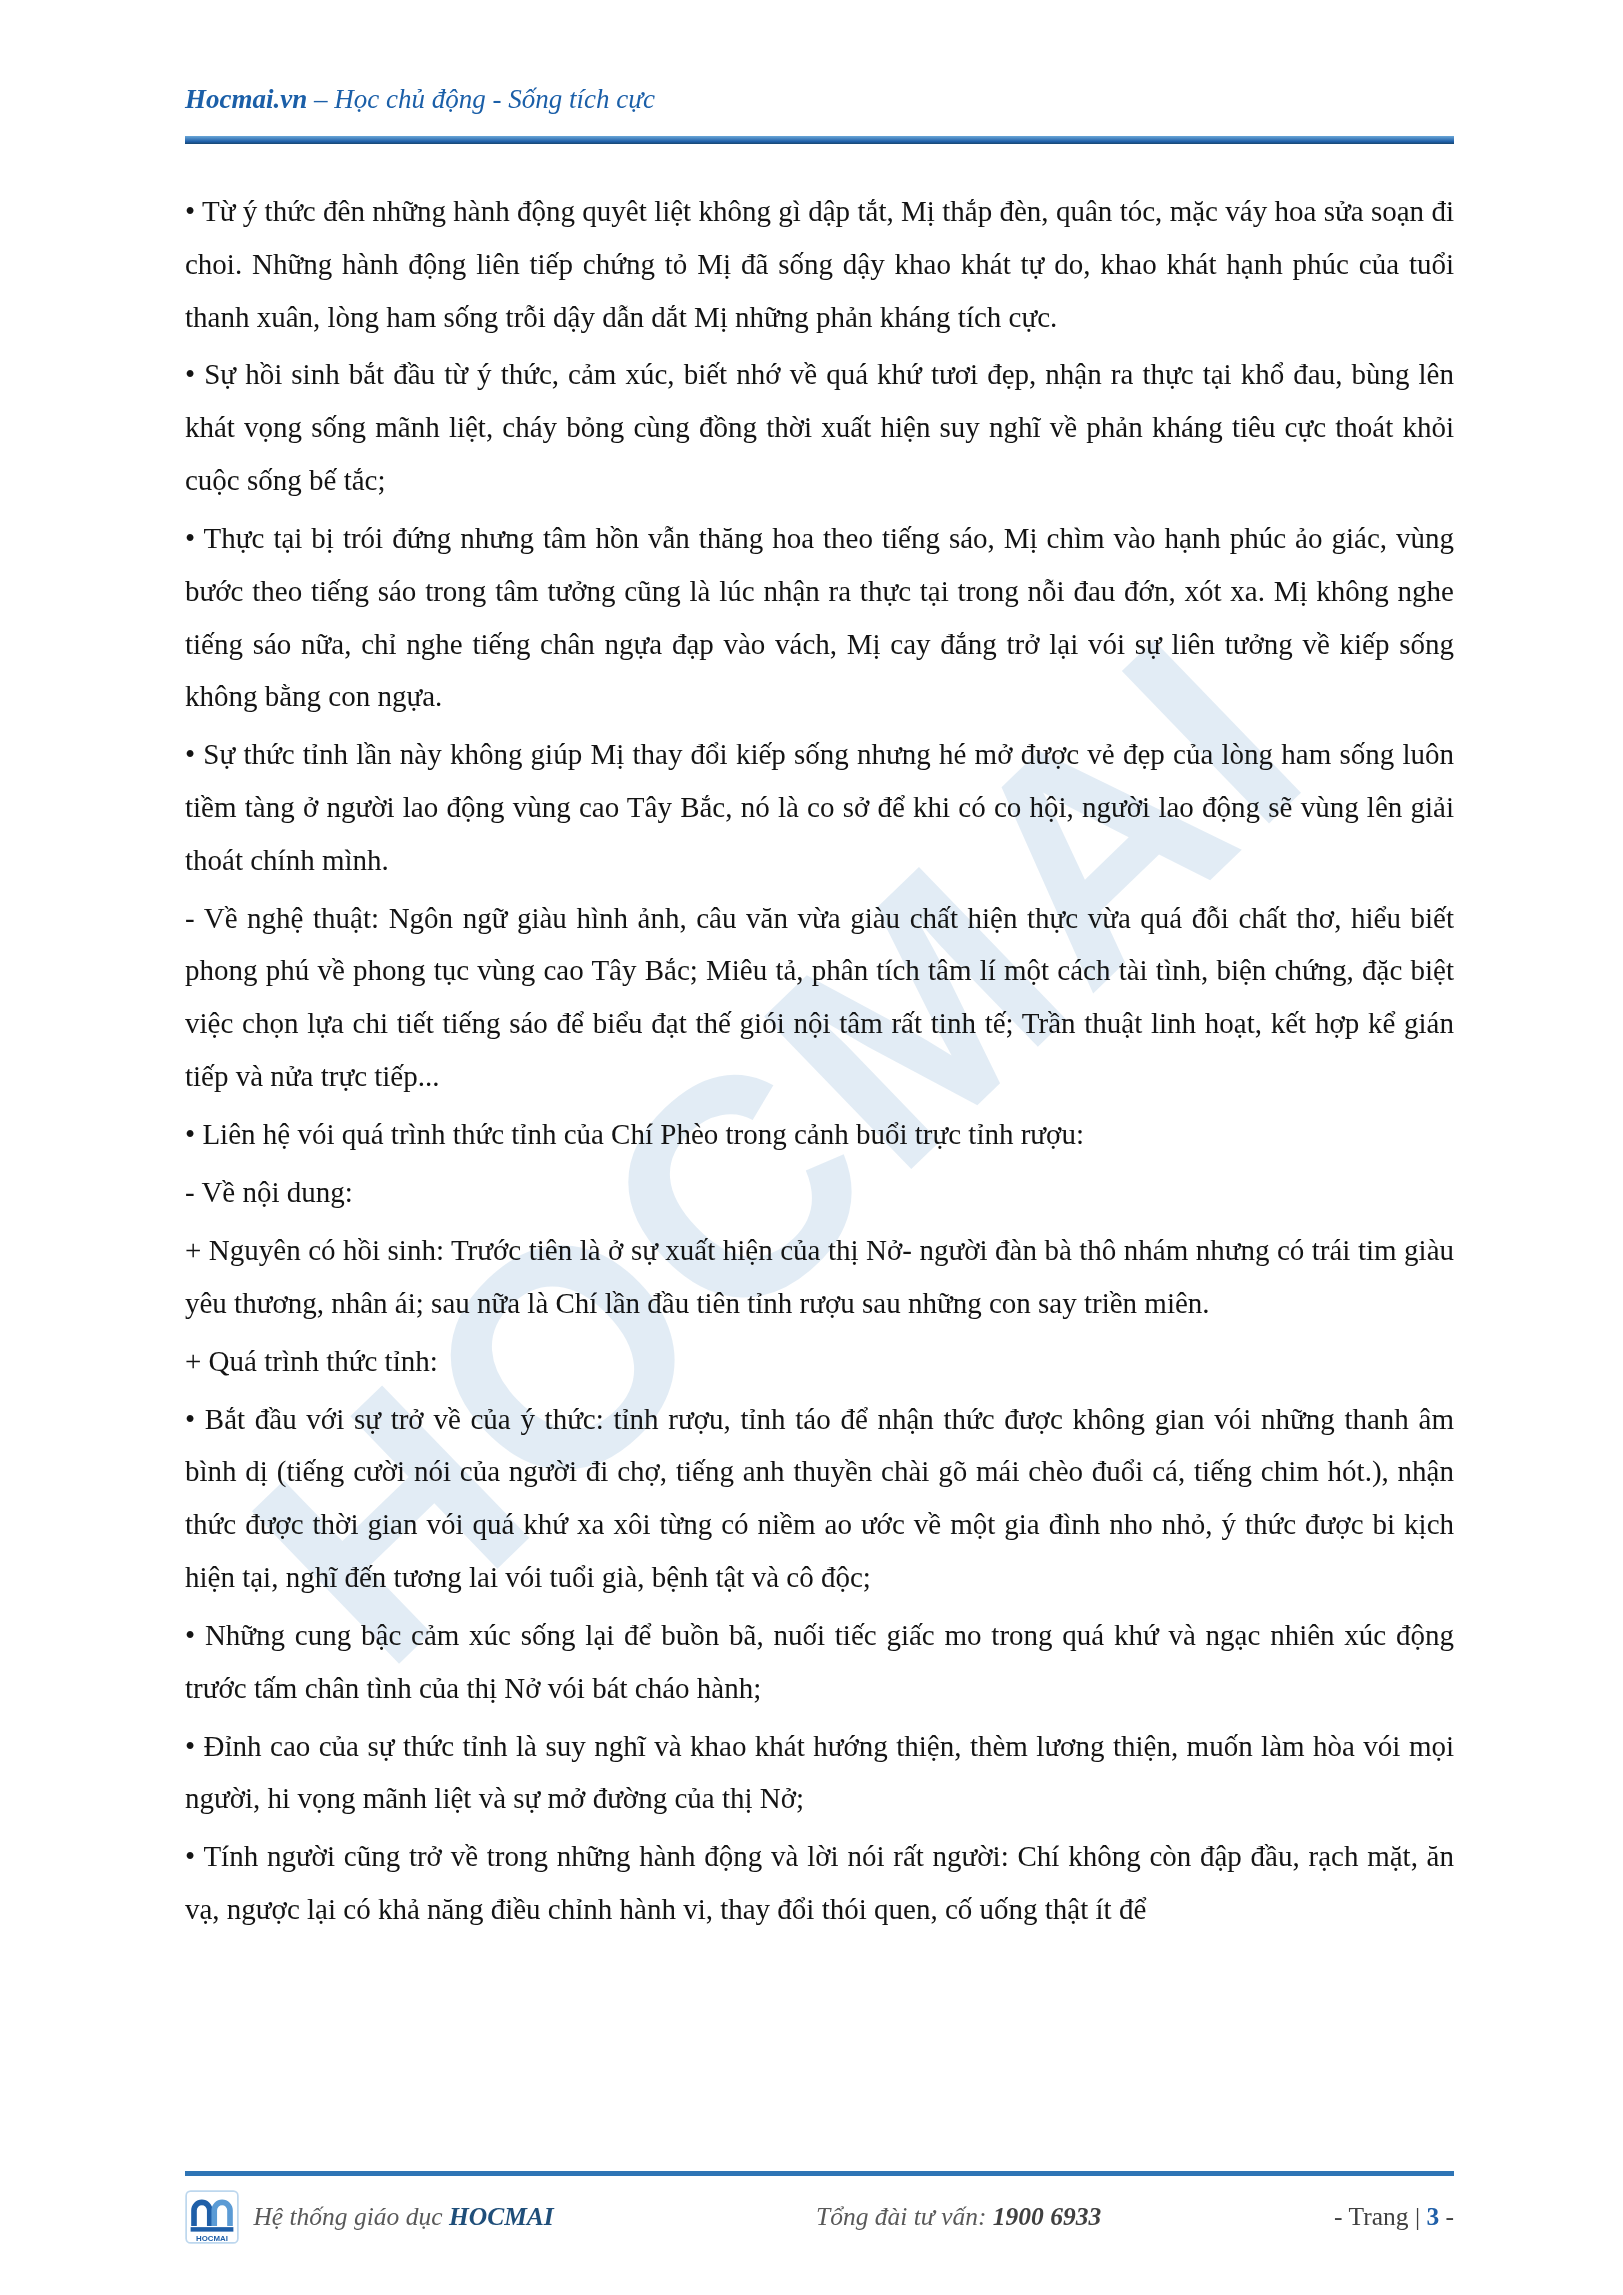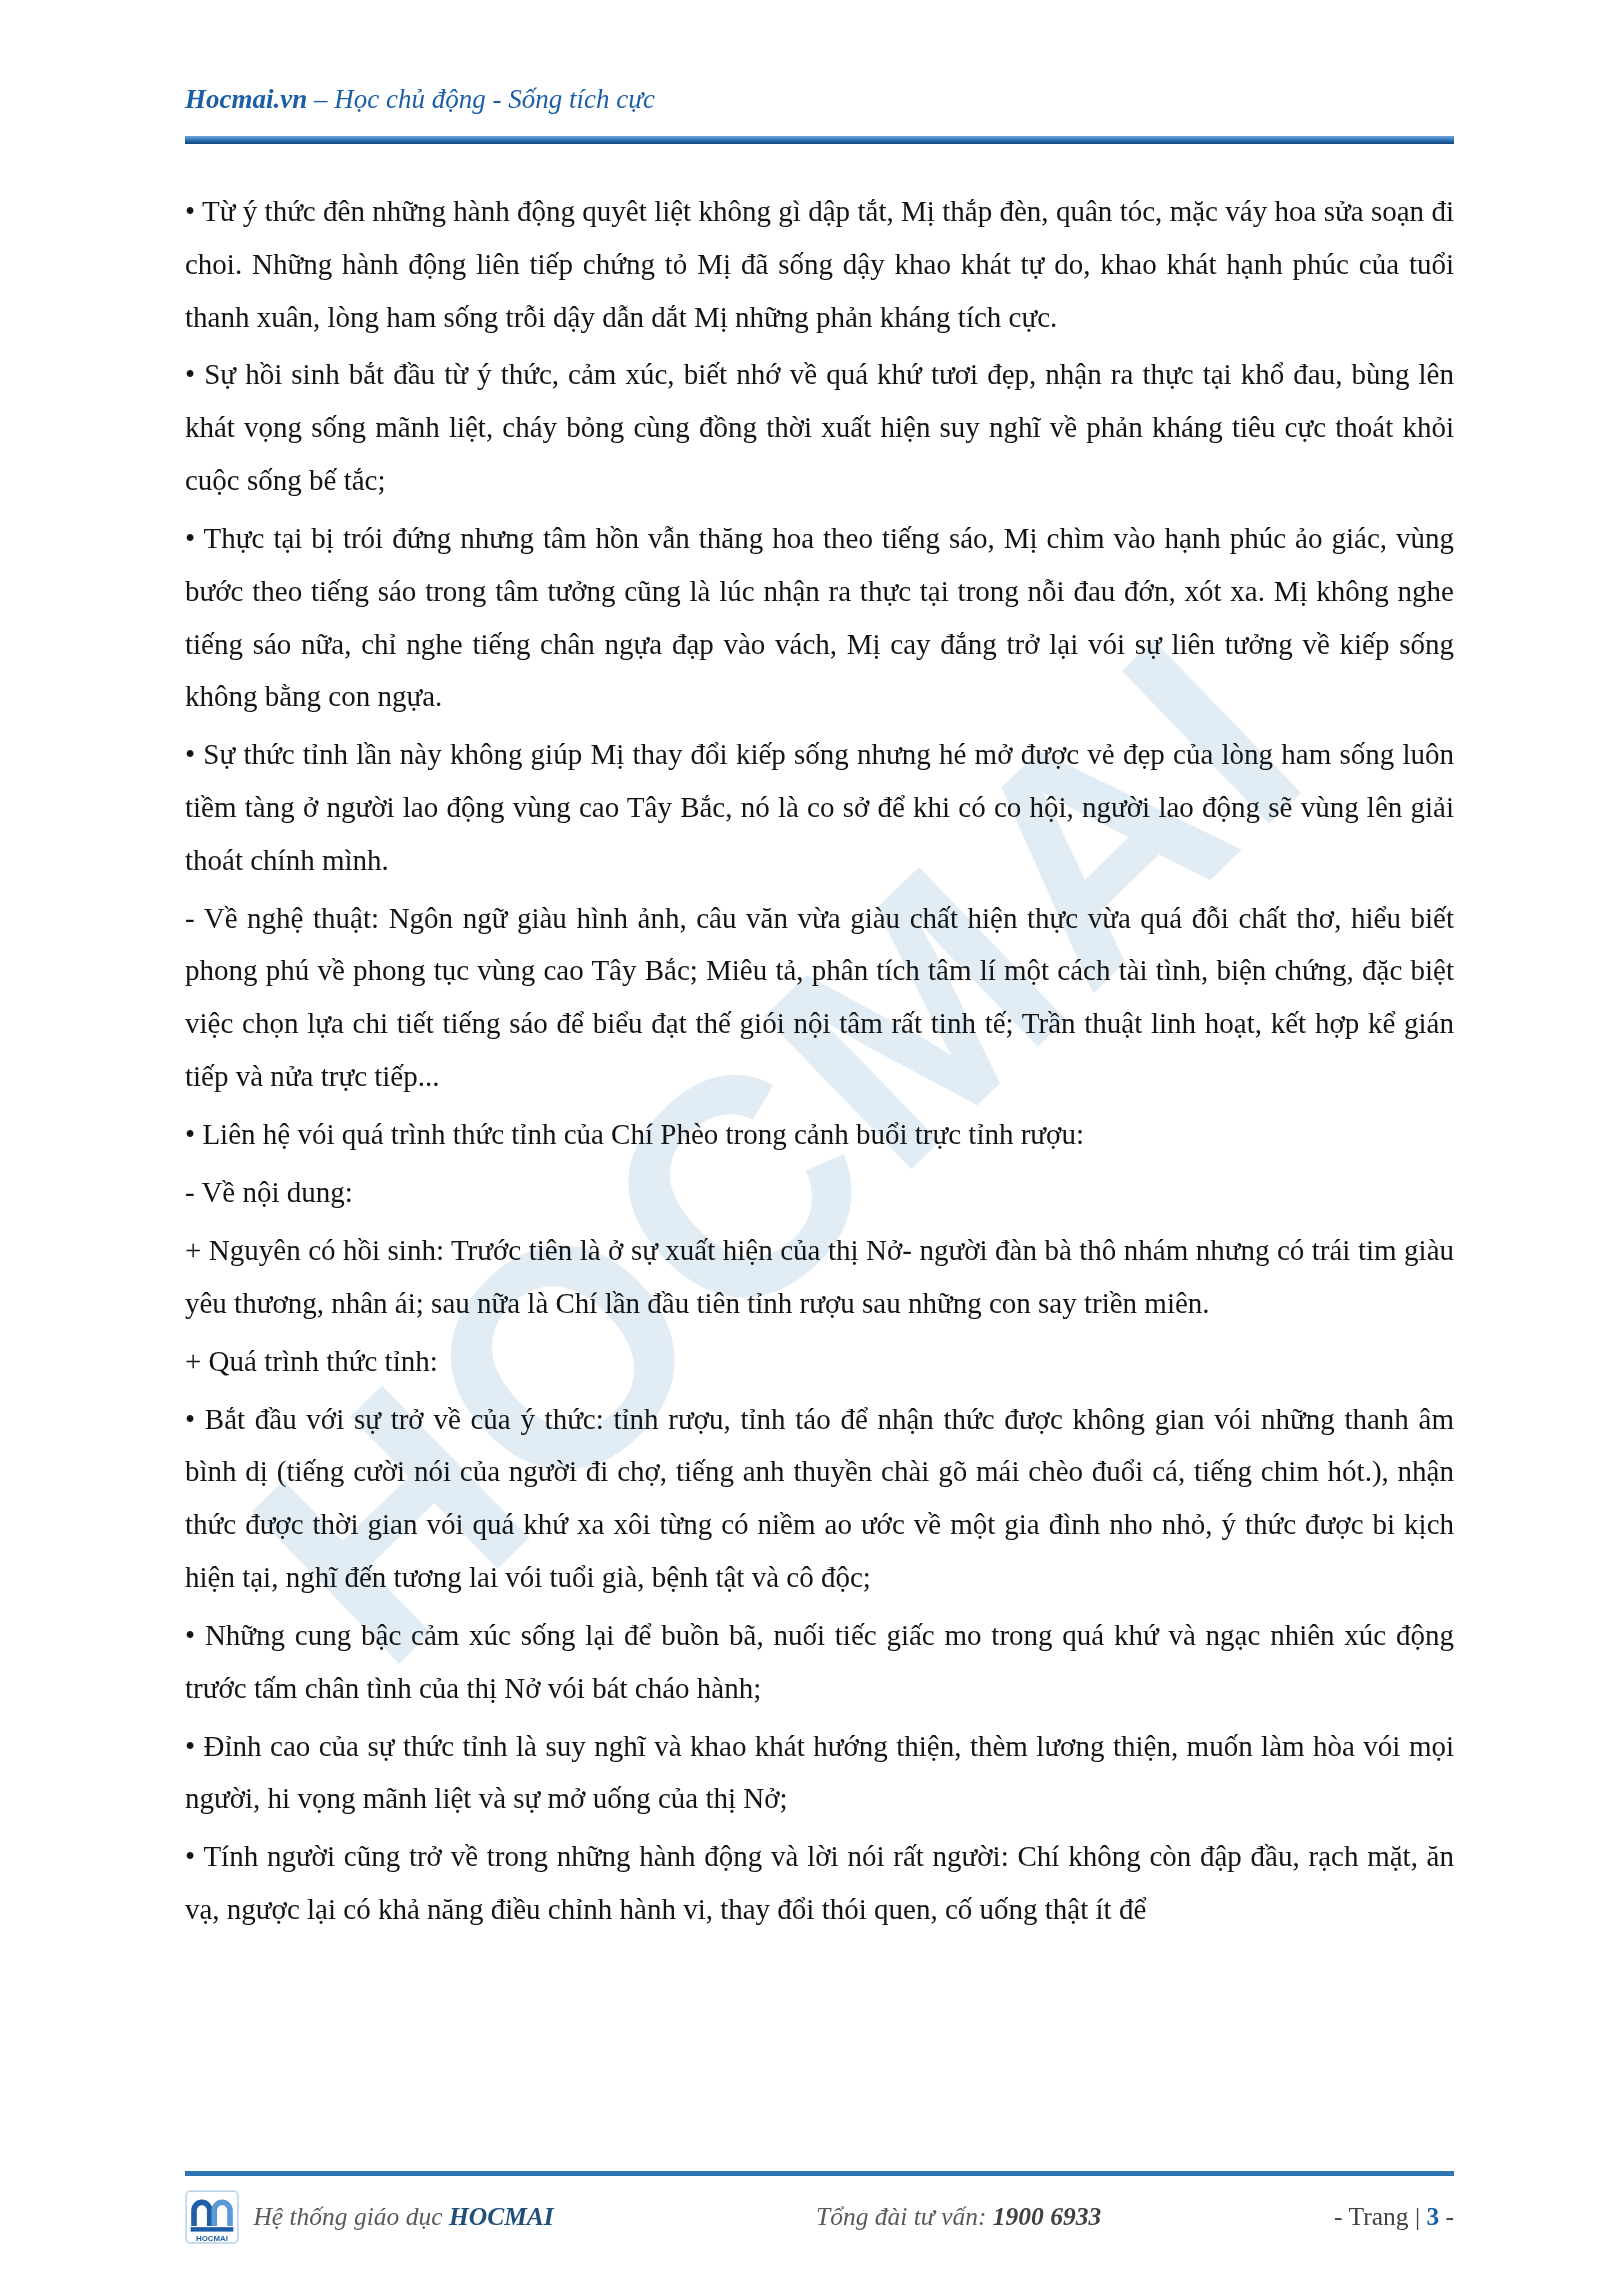--- a/index.html
+++ b/index.html
@@ -141,21 +141,21 @@
       <p class="para">• Sự hồi sinh bắt đầu từ ý thức, cảm xúc, biết nhớ về quá khứ tươi đẹp, nhận ra thực tại khổ đau, bùng lên khát vọng sống mãnh liệt, cháy bỏng cùng đồng thời xuất hiện suy nghĩ về phản kháng tiêu cực thoát khỏi cuộc sống bế tắc;</p>
       <p class="para">• Thực tại bị trói đứng nhưng tâm hồn vẫn thăng hoa theo tiếng sáo, Mị chìm vào hạnh phúc ảo giác, vùng bước theo tiếng sáo trong tâm tưởng cũng là lúc nhận ra thực tại trong nỗi đau đớn, xót xa. Mị không nghe tiếng sáo nữa, chỉ nghe tiếng chân ngựa đạp vào vách, Mị cay đắng trở lại vói sự liên tưởng về kiếp sống không bằng con ngựa.</p>
       <p class="para">• Sự thức tỉnh lần này không giúp Mị thay đổi kiếp sống nhưng hé mở được vẻ đẹp của lòng ham sống luôn tiềm tàng ở người lao động vùng cao Tây Bắc, nó là co sở để khi có co hội, người lao động sẽ vùng lên giải thoát chính mình.</p>
       <p class="para">- Về nghệ thuật: Ngôn ngữ giàu hình ảnh, câu văn vừa giàu chất hiện thực vừa quá đỗi chất thơ, hiểu biết phong phú về phong tục vùng cao Tây Bắc; Miêu tả, phân tích tâm lí một cách tài tình, biện chứng, đặc biệt việc chọn lựa chi tiết tiếng sáo để biểu đạt thế giói nội tâm rất tinh tế; Trần thuật linh hoạt, kết hợp kể gián tiếp và nửa trực tiếp...</p>
       <p class="para">• Liên hệ vói quá trình thức tỉnh của Chí Phèo trong cảnh buổi trực tỉnh rượu:</p>
       <p class="para">- Về nội dung:</p>
       <p class="para">+ Nguyên có hồi sinh: Trước tiên là ở sự xuất hiện của thị Nở- người đàn bà thô nhám nhưng có trái tim giàu yêu thương, nhân ái; sau nữa là Chí lần đầu tiên tỉnh rượu sau những con say triền miên.</p>
       <p class="para">+ Quá trình thức tỉnh:</p>
       <p class="para">• Bắt đầu với sự trở về của ý thức: tỉnh rượu, tỉnh táo để nhận thức được không gian vói những thanh âm bình dị (tiếng cười nói của người đi chợ, tiếng anh thuyền chài gõ mái chèo đuổi cá, tiếng chim hót.), nhận thức được thời gian vói quá khứ xa xôi từng có niềm ao ước về một gia đình nho nhỏ, ý thức được bi kịch hiện tại, nghĩ đến tương lai vói tuổi già, bệnh tật và cô độc;</p>
       <p class="para">• Những cung bậc cảm xúc sống lại để buồn bã, nuối tiếc giấc mo trong quá khứ và ngạc nhiên xúc động trước tấm chân tình của thị Nở vói bát cháo hành;</p>
-      <p class="para">• Đỉnh cao của sự thức tỉnh là suy nghĩ và khao khát hướng thiện, thèm lương thiện, muốn làm hòa vói mọi người, hi vọng mãnh liệt và sự mở uống của thị Nở;</p>
+      <p class="para">• Đỉnh cao của sự thức tỉnh là suy nghĩ và khao khát hướng thiện, thèm lương thiện, muốn làm hòa vói mọi người, hi vọng mãnh liệt và sự mở đường của thị Nở;</p>
       <p class="para">• Tính người cũng trở về trong những hành động và lời nói rất người: Chí không còn đập đầu, rạch mặt, ăn vạ, ngược lại có khả năng điều chỉnh hành vi, thay đổi thói quen, cố uống thật ít để</p>
     </div>
 
   <div class="footer-rule"></div>
   <div class="footer">
     <div class="left-group">
       <svg class="logo" viewBox="0 0 48 48" aria-hidden="true" style="font-size:39px">
         <rect x="1" y="1" width="46" height="46" rx="4" fill="#ffffff" stroke="#bdd7ee" stroke-width="1.5"></rect>
         <path d="M8 32 V18 a7 7 0 0 1 14 0 V32" fill="none" stroke="#1f5fa8" stroke-width="5"></path>
         <path d="M26 32 V18 a7 7 0 0 1 14 0 V32" fill="none" stroke="#5b9bd5" stroke-width="5"></path>

